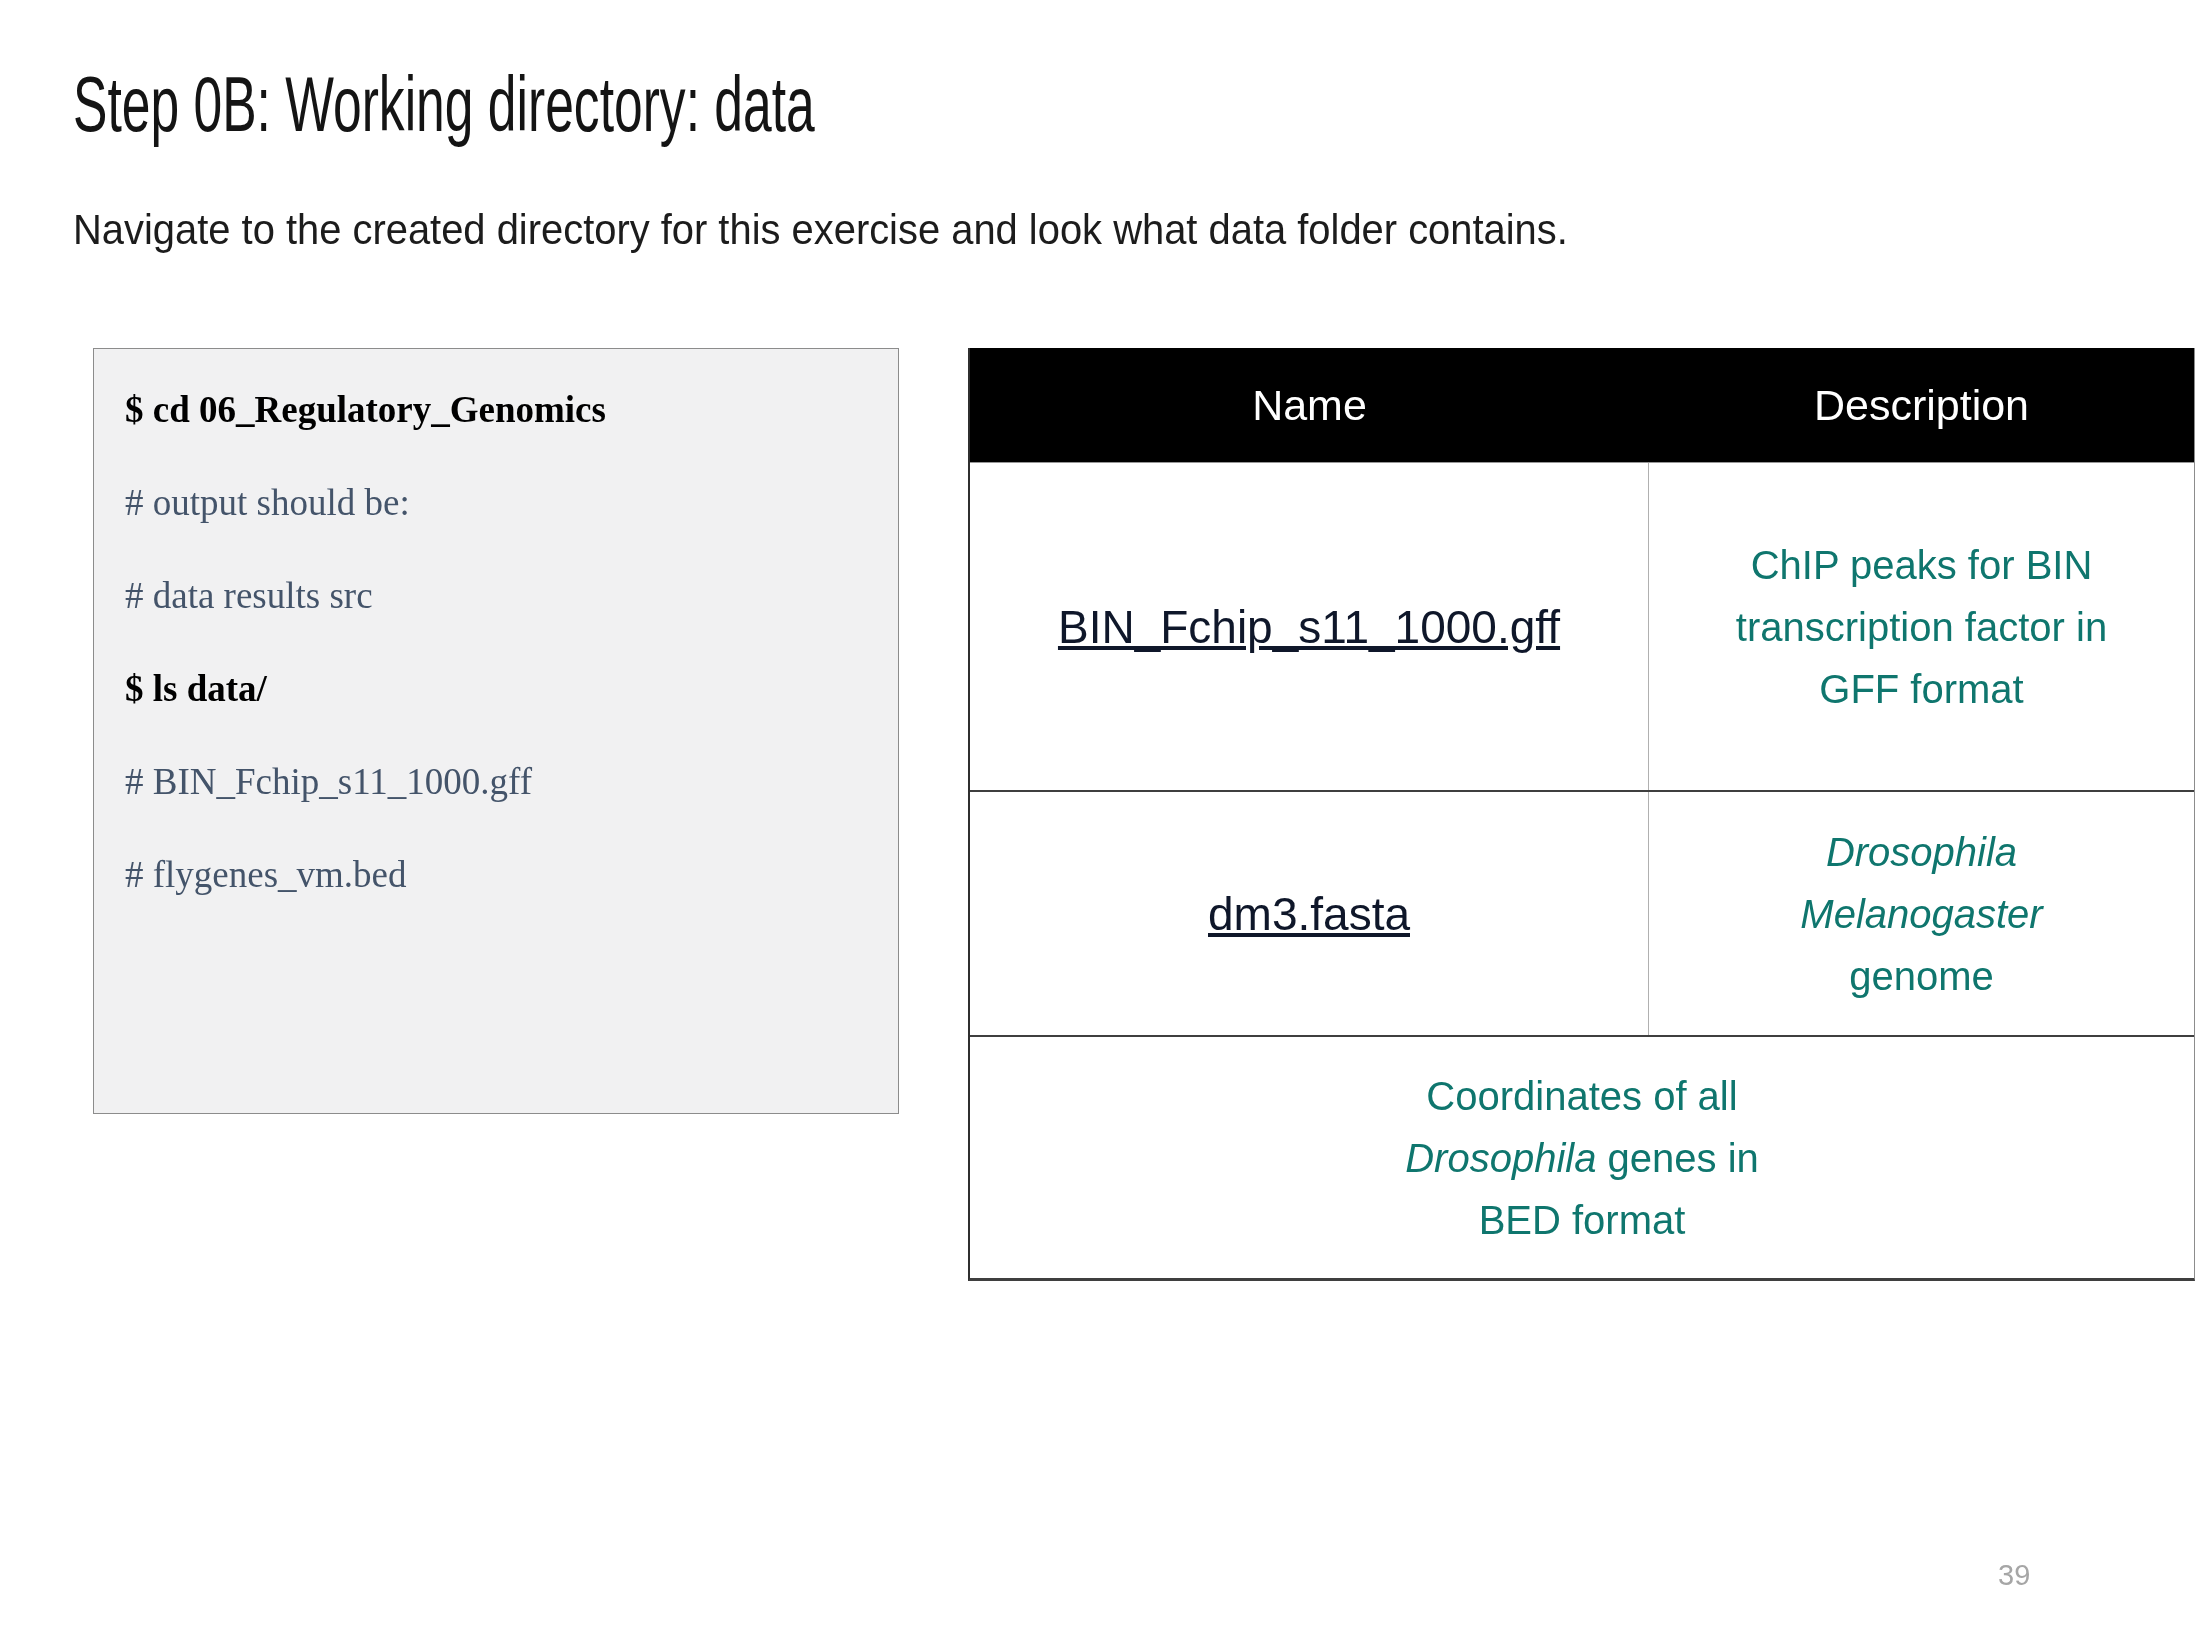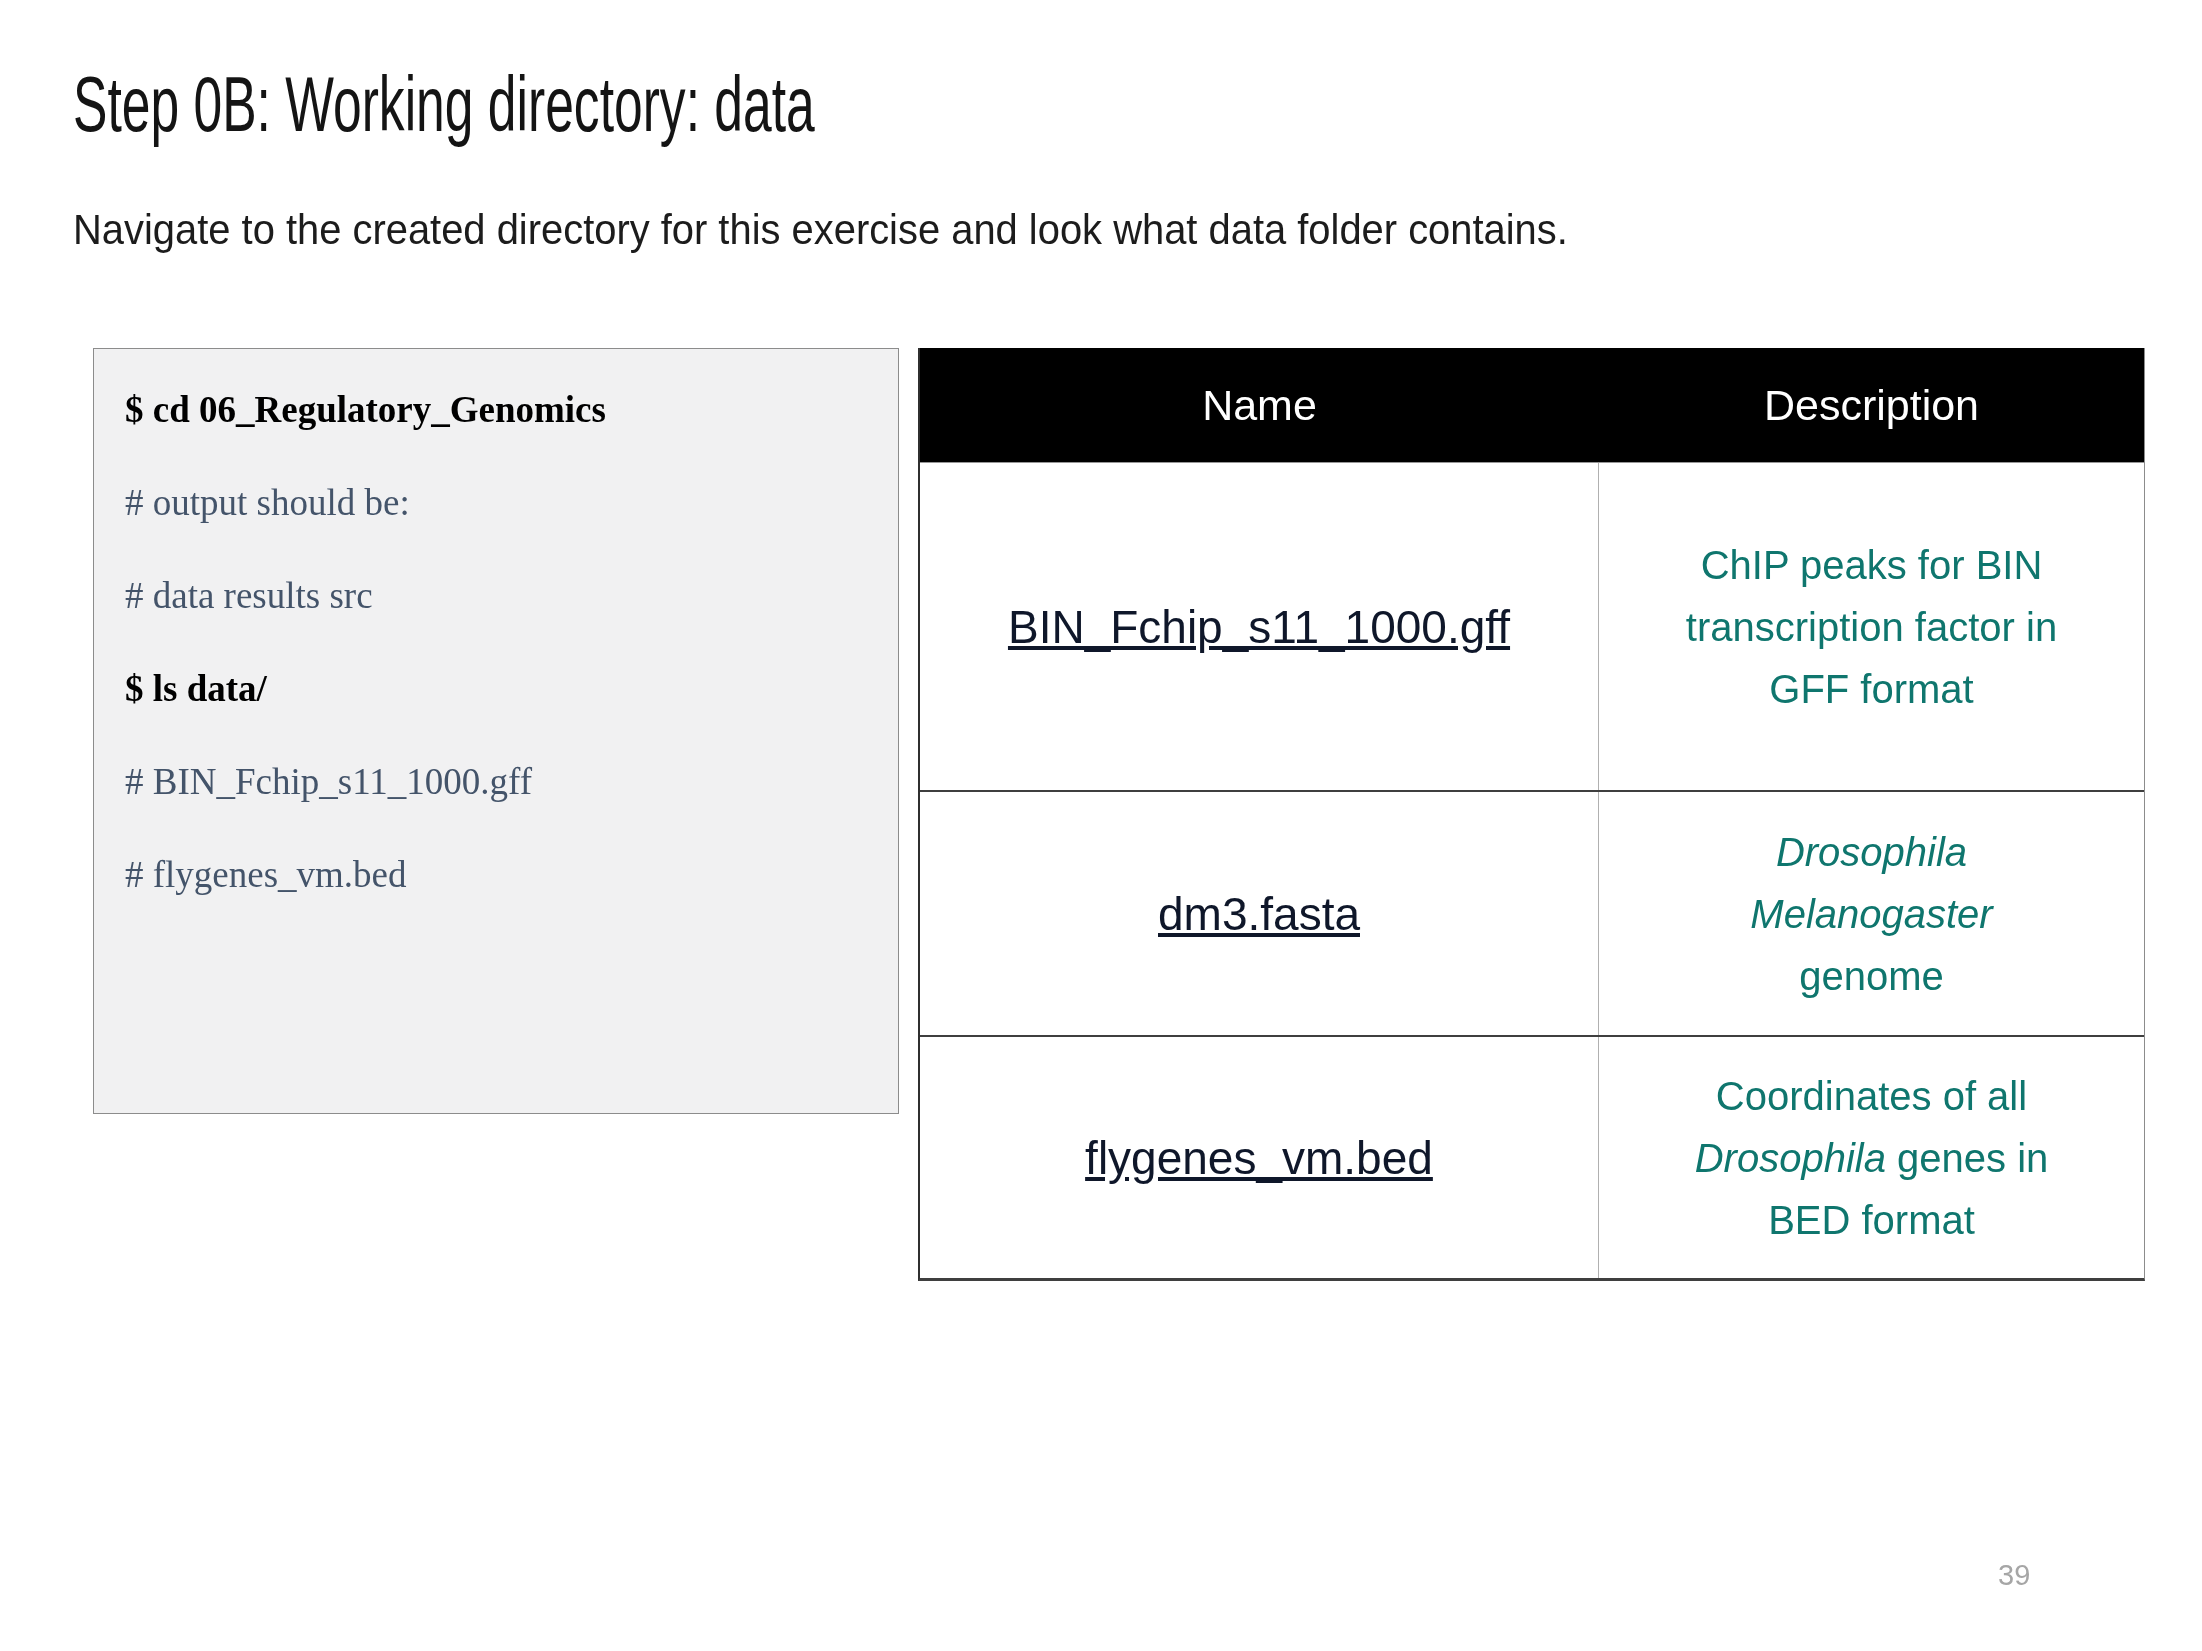--- a/index.html
+++ b/index.html
@@ -29,21 +29,21 @@
   }
   .tline {
     font-family:Liberation Serif, serif;
     font-size:37px; line-height:93px; white-space:pre;
   }
   .tline.command { color:#000000; font-weight:bold; }
   .tline.comment { color:#44546a; font-weight:500; }
 
   
   .dtable {
-    position:absolute; left:918px; top:348px; width:1227px;
+    position:absolute; left:968px; top:348px; width:1227px;
     box-sizing:border-box;
     border-left:2.6px solid #2f2f2f;
     border-right:1.7px solid #8c8c8c;
     border-bottom:3.4px solid #3f3f3f;
     background:#ffffff;
   }
   .thead {
     display:flex; background:#000000; color:#ffffff; height:115px;
     border-bottom:1.7px solid #979797; box-sizing:border-box;
   }
@@ -116,21 +116,20 @@
         </div>
         <div class="trow row-h-1">
           <div class="cell-name">dm3.fasta</div>
           <div class="cell-desc">
             <div class="desc-line"><span class="italic">Drosophila</span></div>
             <div class="desc-line"><span class="italic">Melanogaster</span></div>
             <div class="desc-line"><span>genome</span></div>
           </div>
         </div>
         <div class="trow row-h-2">
-          <div class="cell-name">flygenes_vm.bed</div>
           <div class="cell-desc">
             <div class="desc-line"><span>Coordinates of all</span></div>
             <div class="desc-line"><span class="italic">Drosophila</span><span> genes in</span></div>
             <div class="desc-line"><span>BED format</span></div>
           </div>
         </div>
       </div>
   </div>
 
   <div class="page-number">39</div>

